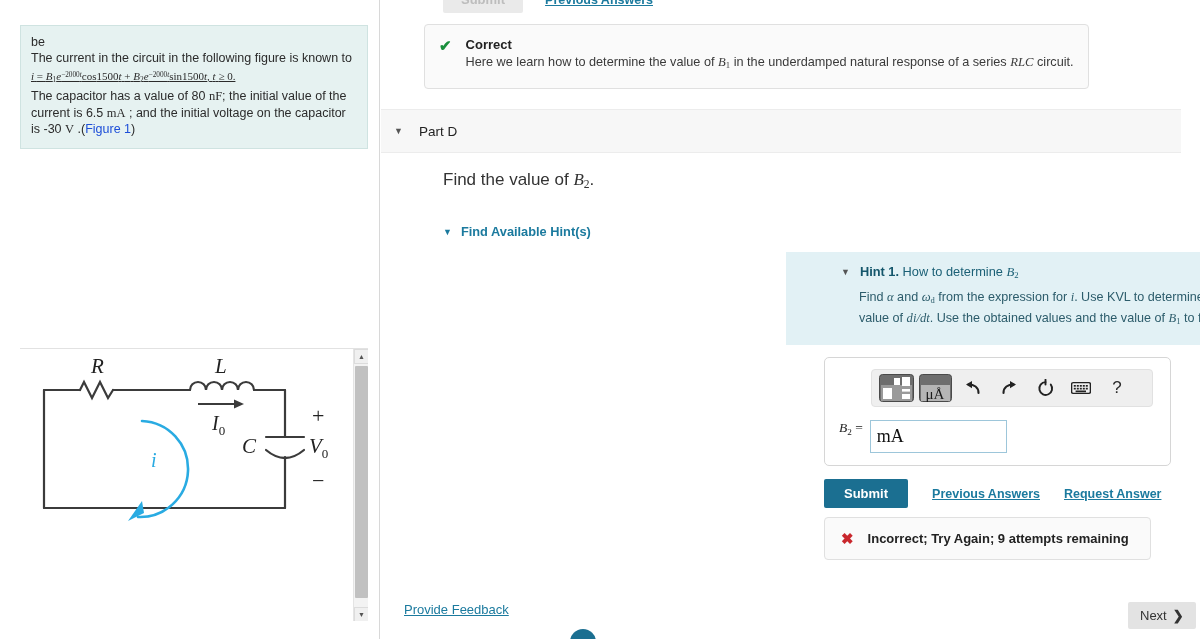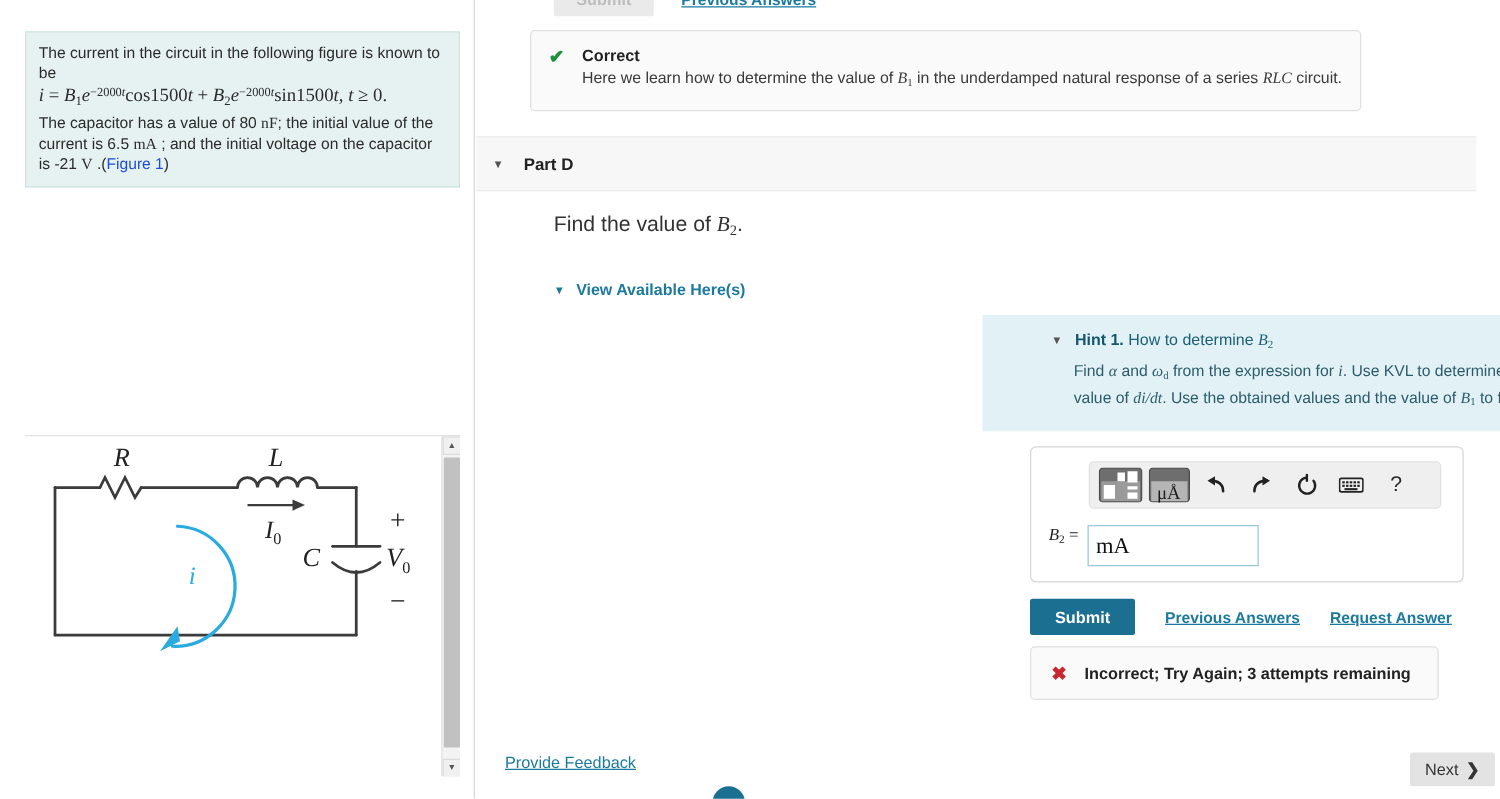--- a/index.html
+++ b/index.html
@@ -27,22 +27,23 @@
     background: #e6f2f1;
     border: 1px solid #cfe3e1;
     padding: 8px 10px 10px 10px;
     font-size: 12.5px;
     line-height: 16.4px;
     color: #2b2b2b;
   }
   .problem-box .eq {
     font-family: "Liberation Serif", serif;
     font-style: italic;
-    font-size: 15px;
+    font-size: 11px;
     white-space: nowrap;
+    text-decoration: underline;
   }
   .problem-box .eq .up { font-style: normal; }
   sub { font-size: 0.68em; font-style: normal; vertical-align: -0.28em; }
   sup { font-size: 0.66em; font-style: normal; vertical-align: 0.42em; }
   .ser { font-family: "Liberation Serif", serif; }
   .ital { font-family: "Liberation Serif", serif; font-style: italic; }
   .unit { font-family: "Liberation Serif", serif; font-style: normal; }
   .flink { color: #1d4ed8; cursor: pointer; text-align: right; }
 
   .figure-header {
@@ -122,21 +123,21 @@
   .part-header {
     position: absolute; left: 0px; top: 109px;
     width: 800px; height: 44px;
     background: #f7f7f7;
     border-top: 1px solid #ececec;
     border-bottom: 1px solid #ececec;
     display: flex; align-items: center; gap: 16px;
     padding-left: 13px;
   }
   .caret { font-size: 9px; color: #555; cursor: pointer; }
-  .part-title { font-size: 13.5px; font-weight: bold; color: #222; }
+  .part-title { font-size: 13.5px; font-weight: normal; color: #222; }
 
   .q-text { position: absolute; left: 62px; top: 170px; font-size: 17px; color: #333; }
   .q-bold { position: absolute; left: 62px; top: 196px; font-size: 13px; font-weight: bold; color: #222; }
   .hints-toggle {
     position: absolute; left: 62px; top: 224px;
     display: flex; align-items: center; gap: 9px;
     color: #1b7a9e; font-size: 12.8px; font-weight: bold; cursor: pointer;
   }
   .hints-toggle .caret { color: #1b7a9e; }
 
@@ -221,37 +222,37 @@
   }
 </style>
 </head>
 <body>
 
 <div class="page">
 
   <div class="left-panel">
 
     <div class="problem-box">
+      <div>be</div>
       <div>The current in the circuit in the following figure is known to</div>
-      <div>be</div>
       <div class="eq">
         <span class="ital">i</span> <span class="up">=</span>
         <span class="ital">B<sub>1</sub></span><span class="ital">e</span><sup class="ser">−2000<i>t</i></sup><span class="up ser">cos</span><span class="up ser">1500</span><span class="ital">t</span>
         <span class="up">+</span>
         <span class="ital">B<sub>2</sub></span><span class="ital">e</span><sup class="ser">−2000<i>t</i></sup><span class="up ser">sin</span><span class="up ser">1500</span><span class="ital">t</span><span class="up">,</span>
         <span class="ital">t</span> <span class="up">≥ 0.</span>
       </div>
       <div>
         <span>The capacitor has a value of 80 </span><span class="unit">nF</span><span>; the initial value of the</span>
       </div>
       <div>
         <span>current is 6.5 </span><span class="unit">mA</span><span> ; and the initial voltage on the capacitor</span>
       </div>
       <div>
-        <span>is -21 </span><span class="unit">V</span><span> .(</span><span class="flink">Figure 1</span><span>)</span>
+        <span>is -30 </span><span class="unit">V</span><span> .(</span><span class="flink">Figure 1</span><span>)</span>
       </div>
     </div>
 
     <div class="figure-header">
       <div class="figure-title">Figure</div>
       <div class="fig-nav">
         <div class="circ-btn">❮</div>
         <div class="fig-count">1 of 1</div>
         <div class="circ-btn">❯</div>
       </div>
@@ -335,21 +336,21 @@
       <span class="part-title">Part D</span>
     </div>
 
     <div class="q-text">
       <span>Find the value of </span><span class="ital"><span>B</span><sub>2</sub></span><span>.</span>
     </div>
 
 
     <div class="hints-toggle">
       <span class="caret">▼</span>
-      <span>View Available Here(s)</span>
+      <span>Find Available Hint(s)</span>
     </div>
 
     <div class="hint-box">
       <div class="hint-head">
         <span class="caret">▼</span>
         <span><b>Hint 1.</b><span> How to determine </span><span class="ital"><span>B</span><sub>2</sub></span></span>
       </div>
       <div class="hint-body">
         <span>Find </span><span class="ital">α</span><span> and </span><span class="ital"><span>ω</span><sub>d</sub></span><span> from the expression for </span><span class="ital">i</span><span>. Use KVL to determine the initial voltage across the inductor and calculate the initial value of </span><span class="ital">di/dt</span><span>. Use the obtained values and the value of </span><span class="ital"><span>B</span><sub>1</sub></span><span> to find </span>
       </div>
@@ -421,21 +422,21 @@
     </div>
 
     <div class="submit-row">
       <button class="btn-submit">Submit</button>
       <span class="sub-link">Previous Answers</span>
       <span class="sub-link">Request Answer</span>
     </div>
 
     <div class="incorrect-box">
       <span class="x-icon">✖</span>
-      <span class="incorrect-text">Incorrect; Try Again; 3 attempts remaining</span>
+      <span class="incorrect-text">Incorrect; Try Again; 9 attempts remaining</span>
     </div>
   </div>
 
   <div class="footer-feedback">Provide Feedback</div>
 
   <button class="btn-next">
     <span>Next</span>
     <span style="font-weight:bold;">❯</span>
   </button>
 

